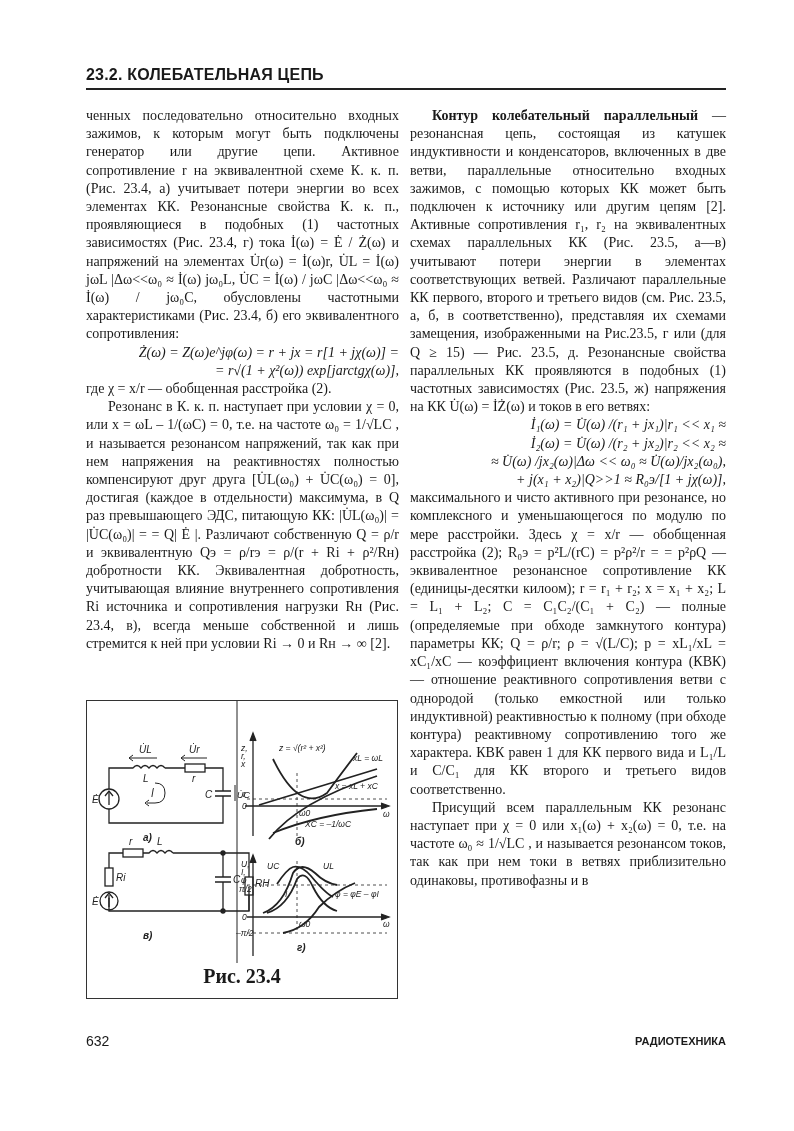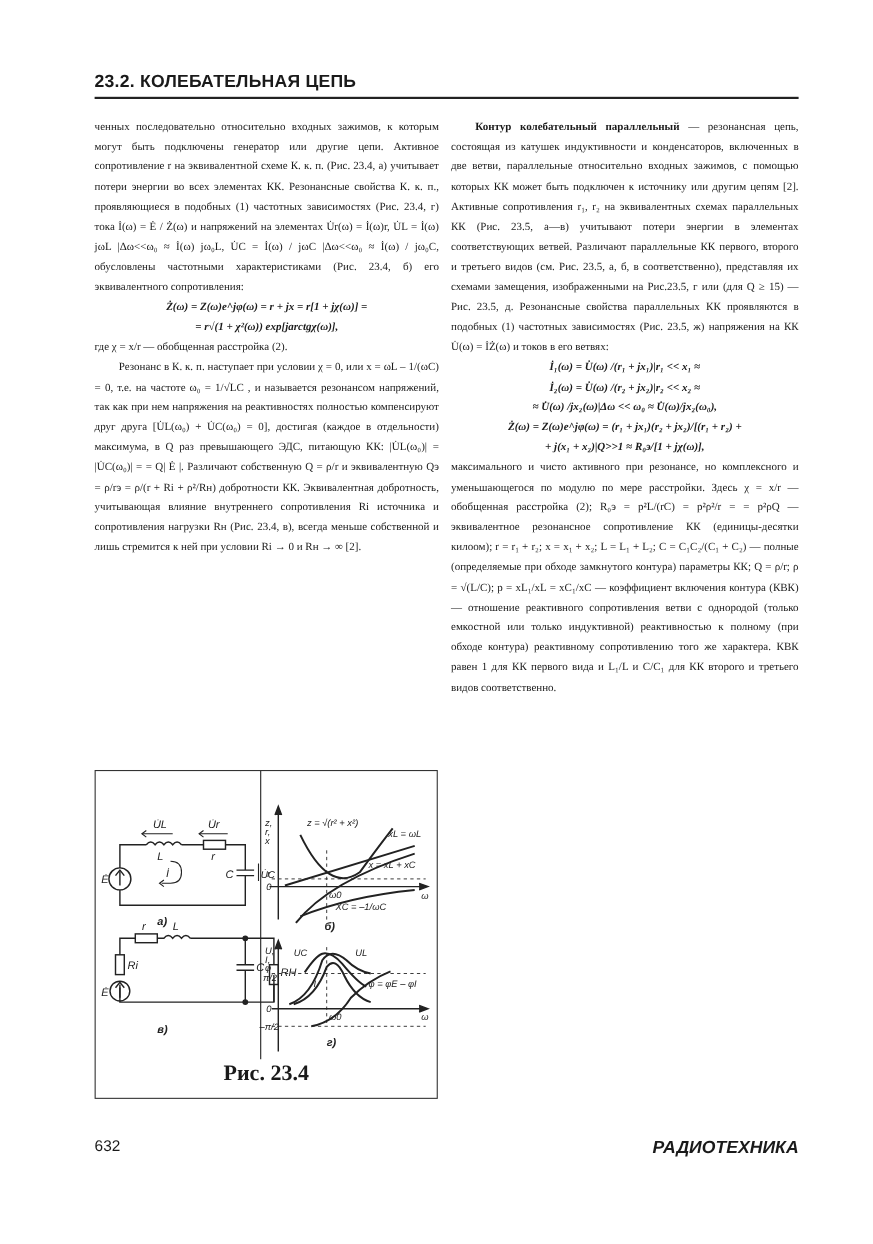--- a/index.html
+++ b/index.html
@@ -1,33 +1,33 @@
 <!DOCTYPE html>
 <html><head>
 <meta charset="utf-8">
 <style>
   html, body { margin:0; padding:0; background:#fff; }
   body { width:794px; height:1131px; position:relative; overflow:hidden;
          font-family:"Liberation Serif", serif; color:#1a1a1a; }
   .header { position:absolute; left:86px; top:66px; width:640px;
             font-family:"Liberation Sans", sans-serif; font-size:16px; font-weight:bold; letter-spacing:0.2px; }
   .header-rule { position:absolute; left:86px; top:88px; width:640px; height:2px; background:#222; }
-  .col { position:absolute; font-size:10px; line-height:18.2px; text-align:justify; }
+  .col { position:absolute; font-size:14px; line-height:18.2px; text-align:justify; }
   .col p { margin:0; }
   .col .ind { text-indent:22px; }
   .left { left:86px; top:107px; width:313px; }
   .right { left:410px; top:107px; width:316px; }
-  .f { margin:6px 0 6px 26px; text-align:center; white-space:nowrap;font-weight:bold; }
+  .f { margin:6px 0 6px 26px; text-align:right; white-space:nowrap; }
   .b { font-weight:bold; }
   .i { font-style:italic; }
   .figure { position:absolute; left:86px; top:700px; width:310px; height:297px; border:1.5px solid #333; }
   .caption { position:absolute; left:0; width:100%; bottom:10px; text-align:center; font-weight:bold; font-size:20px; }
   .footer-num { position:absolute; left:86px; top:1033px; font-family:"Liberation Sans", sans-serif; font-size:14px; }
   .footer-journal { position:absolute; right:68px; top:1035px; font-family:"Liberation Sans", sans-serif;
-                    font-size:16px; font-style:italic; font-weight:bold; }
+                    font-size:11px; font-weight:bold; }
   svg text { font-family:"Liberation Sans", sans-serif; }
 </style>
 </head>
 <body>
 
 <div class="header">23.2. КОЛЕБАТЕЛЬНАЯ ЦЕПЬ</div>
 <div class="header-rule"></div>
 
 <div class="col left">
   <p>ченных последовательно относительно входных зажимов, к которым могут быть подключены генератор или другие цепи. Активное сопротивление r на эквивалентной схеме К. к. п. (Рис. 23.4, а) учитывает потери энергии во всех элементах КК. Резонансные свойства К. к. п., проявляющиеся в подобных (1) частотных зависимостях (Рис. 23.4, г) тока İ(ω) = Ė / Ż(ω) и напряжений на элементах U̇r(ω) = İ(ω)r, U̇L = İ(ω) jωL |Δω&lt;&lt;ω₀ ≈ İ(ω) jω₀L, U̇C = İ(ω) / jωC |Δω&lt;&lt;ω₀ ≈ İ(ω) / jω₀C, обусловлены частотными характеристиками (Рис. 23.4, б) его эквивалентного сопротивления:</p>
@@ -35,23 +35,23 @@
   <p class="f i">= r√(1 + χ²(ω)) exp[jarctgχ(ω)],</p>
   <p>где χ = x/r — обобщенная расстройка (2).</p>
   <p class="ind">Резонанс в К. к. п. наступает при условии χ = 0, или x = ωL – 1/(ωC) = 0, т.е. на частоте ω₀ = 1/√LC , и называется резонансом напряжений, так как при нем напряжения на реактивностях полностью компенсируют друг друга [U̇L(ω₀) + U̇C(ω₀) = 0], достигая (каждое в отдельности) максимума, в Q раз превышающего ЭДС, питающую КК: |U̇L(ω₀)| = |U̇C(ω₀)| = = Q| Ė |. Различают собственную Q = ρ/r и эквивалентную Qэ = ρ/rэ = ρ/(r + Ri + ρ²/Rн) добротности КК. Эквивалентная добротность, учитывающая влияние внутреннего сопротивления Ri источника и сопротивления нагрузки Rн (Рис. 23.4, в), всегда меньше собственной и лишь стремится к ней при условии Ri → 0 и Rн → ∞ [2].</p>
 </div>
 
 <div class="col right">
   <p class="ind"><span class="b">Контур колебательный параллельный</span><span> — резонансная цепь, состоящая из катушек индуктивности и конденсаторов, включенных в две ветви, параллельные относительно входных зажимов, с помощью которых КК может быть подключен к источнику или другим цепям [2]. Активные сопротивления r₁, r₂ на эквивалентных схемах параллельных КК (Рис. 23.5, а—в) учитывают потери энергии в элементах соответствующих ветвей. Различают параллельные КК первого, второго и третьего видов (см. Рис. 23.5, а, б, в соответственно), представляя их схемами замещения, изображенными на Рис.23.5, г или (для Q ≥ 15) — Рис. 23.5, д. Резонансные свойства параллельных КК проявляются в подобных (1) частотных зависимостях (Рис. 23.5, ж) напряжения на КК U̇(ω) = İŻ(ω) и токов в его ветвях:</span></p>
   <p class="f i">İ₁(ω) = U̇(ω) /(r₁ + jx₁)|r₁ &lt;&lt; x₁ ≈</p>
   <p class="f i">İ₂(ω) = U̇(ω) /(r₂ + jx₂)|r₂ &lt;&lt; x₂ ≈</p>
   <p class="f i">≈ U̇(ω) /jx₂(ω)|Δω &lt;&lt; ω₀ ≈ U̇(ω)/jx₂(ω₀),</p>
-  <p class="f i">Ż(ω) = Z(ω)e^jφ(ω) = (r₁ + jx₁)(r₂ + jx₂)/[(r₁ + r₂) +</p>
   <p class="f i">+ j(x₁ + x₂)|Q&gt;&gt;1 ≈ R₀э/[1 + jχ(ω)],</p>
   <p>максимального и чисто активного при резонансе, но комплексного и уменьшающегося по модулю по мере расстройки. Здесь χ = x/r — обобщенная расстройка (2); R₀э = p²L/(rC) = p²ρ²/r = = p²ρQ — эквивалентное резонансное сопротивление КК (единицы-десятки килоом); r = r₁ + r₂; x = x₁ + x₂; L = L₁ + L₂; C = C₁C₂/(C₁ + C₂) — полные (определяемые при обходе замкнутого контура) параметры КК; Q = ρ/r; ρ = √(L/C); p = xL₁/xL = xC₁/xC — коэффициент включения контура (КВК) — отношение реактивного сопротивления ветви с однородой (только емкостной или только индуктивной) реактивностью к полному (при обходе контура) реактивному сопротивлению того же характера. КВК равен 1 для КК первого вида и L₁/L и C/C₁ для КК второго и третьего видов соответственно.</p>
+  <p class="ind">Присущий всем параллельным КК резонанс наступает при χ = 0 или x₁(ω) + x₂(ω) = 0, т.е. на частоте ω₀ ≈ 1/√LC , и называется резонансом токов, так как при нем токи в ветвях приблизительно одинаковы, противофазны и в</p>
 </div>
 
 <div class="figure">
   <svg width="310" height="297" viewBox="0 0 310 297" fill="none" stroke="#222" stroke-width="1.3">
 
     <line x1="150" y1="0" x2="150" y2="262" stroke-width="1"></line>
 
     <g>
       <circle cx="22" cy="98" r="10"></circle>
       <line x1="22" y1="104" x2="22" y2="91"></line>

